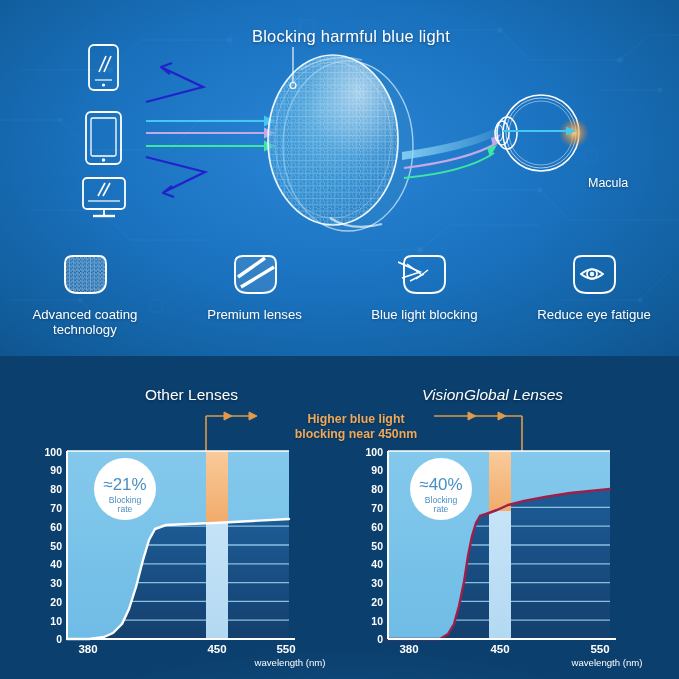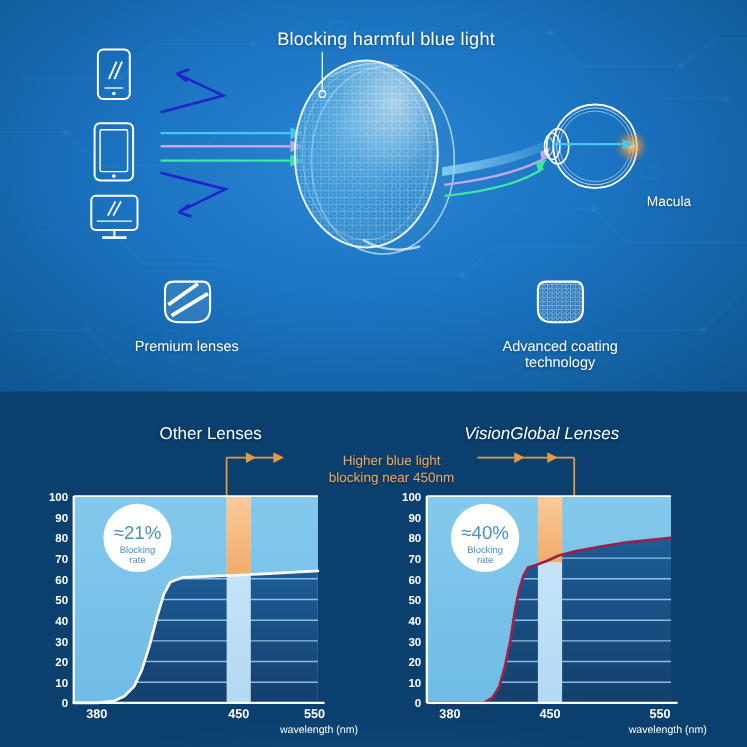--- a/index.html
+++ b/index.html
@@ -53,21 +53,21 @@
   
   .charts{position:absolute;left:0;top:356px;width:679px;height:382px;}
   .chart-title{
     position:absolute;color:#ffffff;font-size:15.5px;white-space:nowrap;
     text-shadow:0 1px 3px rgba(0,0,0,.35);
   }
   #t-left{left:145px;top:30px;}
   #t-right{left:422px;top:30px;font-style:italic;}
   .annot{
     position:absolute;left:290px;top:56px;width:132px;
-    color:#f0a95a;font-size:12.3px;font-weight:normal;line-height:1.25;
+    color:#f0a95a;font-size:12.3px;font-weight:bold;line-height:1.25;
     text-align:center;white-space:pre-line;
     text-shadow:0 1px 2px rgba(0,0,0,.3);
   }
   .charts svg{position:absolute;left:0;top:0;}
   .tick{fill:#ffffff;font-size:10.5px;font-weight:bold;font-family:"Liberation Sans",sans-serif;}
   .xtick{fill:#ffffff;font-size:11.5px;font-weight:bold;font-family:"Liberation Sans",sans-serif;}
   .axlabel{fill:#ffffff;font-size:9.6px;font-family:"Liberation Sans",sans-serif;}
   .badge-pct{fill:#4a8fc4;font-size:17px;font-family:"Liberation Sans",sans-serif;}
   .badge-sub{fill:#4a8fc4;font-size:8.6px;font-family:"Liberation Sans",sans-serif;}
 </style>
@@ -234,52 +234,75 @@
 
     <div class="hero-title">Blocking harmful blue light</div>
     <div class="macula-label">Macula</div>
   </div>
 
   <div class="features">
 
     <div class="feat">
       <div class="ico">
         <svg width="52" height="44" viewBox="0 0 52 44">
-          <path d="M6 10 Q6 3 14 3 L40 3 Q47 3 47 11 L47 28 Q47 40 33 40 L19 40 Q6 40 6 28 Z" fill="none" stroke="#ffffff" stroke-width="1.9"></path>
-          <path d="M9 24 L36 5" stroke="#ffffff" stroke-width="3.4" fill="none"></path>
-          <path d="M12 34 L45 14" stroke="#ffffff" stroke-width="3.4" fill="none"></path>
-          <path d="M6 10 Q6 3 14 3 L40 3 Q47 3 47 11 L47 28 Q47 40 33 40 L19 40 Q6 40 6 28 Z" fill="#ffffff" opacity="0.10"></path>
-        </svg>
-      </div>
-      <div class="lbl">Premium lenses</div>
-    </div>
-
-    <div class="feat">
-      <div class="ico">
-        <svg width="52" height="44" viewBox="0 0 52 44">
           <defs>
             <pattern id="fmesh" width="4.2" height="3.8" patternUnits="userSpaceOnUse">
               <circle cx="1.1" cy="1" r="1.1" fill="none" stroke="#ffffff" stroke-width="0.45" opacity="0.9"></circle>
               <circle cx="3.2" cy="2.9" r="1.1" fill="none" stroke="#ffffff" stroke-width="0.45" opacity="0.9"></circle>
             </pattern>
             <clipPath id="fclip">
               <path d="M6 10 Q6 3 14 3 L40 3 Q47 3 47 11 L47 28 Q47 40 33 40 L19 40 Q6 40 6 28 Z"></path>
             </clipPath>
           </defs>
           <g clip-path="url(#fclip)">
               <rect x="0" y="0" width="52" height="44" fill="url(#fmesh)"></rect>
             </g>
           <path d="M6 10 Q6 3 14 3 L40 3 Q47 3 47 11 L47 28 Q47 40 33 40 L19 40 Q6 40 6 28 Z" fill="none" stroke="#ffffff" stroke-width="1.9"></path>
         </svg>
       </div>
       <div class="lbl">Advanced coating
 technology</div>
     </div>
 
-
+    <div class="feat">
+      <div class="ico">
+        <svg width="52" height="44" viewBox="0 0 52 44">
+          <path d="M6 10 Q6 3 14 3 L40 3 Q47 3 47 11 L47 28 Q47 40 33 40 L19 40 Q6 40 6 28 Z" fill="none" stroke="#ffffff" stroke-width="1.9"></path>
+          <path d="M9 24 L36 5" stroke="#ffffff" stroke-width="3.4" fill="none"></path>
+          <path d="M12 34 L45 14" stroke="#ffffff" stroke-width="3.4" fill="none"></path>
+          <path d="M6 10 Q6 3 14 3 L40 3 Q47 3 47 11 L47 28 Q47 40 33 40 L19 40 Q6 40 6 28 Z" fill="#ffffff" opacity="0.10"></path>
+        </svg>
+      </div>
+      <div class="lbl">Premium lenses</div>
+    </div>
+
+    <div class="feat">
+      <div class="ico">
+        <svg width="52" height="44" viewBox="0 0 52 44">
+          <path d="M6 10 Q6 3 14 3 L40 3 Q47 3 47 11 L47 28 Q47 40 33 40 L19 40 Q6 40 6 28 Z" fill="none" stroke="#ffffff" stroke-width="1.9"></path>
+          <path d="M0 9 L22 19 L4 25" fill="none" stroke="#ffffff" stroke-width="1.7"></path>
+          <path d="M9 11 L24 22" fill="none" stroke="#ffffff" stroke-width="1.5"></path>
+          <path d="M12 28 L26 21" fill="none" stroke="#ffffff" stroke-width="1.5"></path>
+          <path d="M18 26 L30 17" fill="none" stroke="#ffffff" stroke-width="1.4"></path>
+        </svg>
+      </div>
+      <div class="lbl">Blue light blocking</div>
+    </div>
+
+    <div class="feat">
+      <div class="ico">
+        <svg width="52" height="44" viewBox="0 0 52 44">
+          <path d="M6 10 Q6 3 14 3 L40 3 Q47 3 47 11 L47 28 Q47 40 33 40 L19 40 Q6 40 6 28 Z" fill="none" stroke="#ffffff" stroke-width="1.9"></path>
+          <path d="M13 21 Q24 12 35 21 Q24 30 13 21 Z" fill="none" stroke="#ffffff" stroke-width="1.7"></path>
+          <circle cx="24" cy="21" r="5" fill="none" stroke="#ffffff" stroke-width="1.7"></circle>
+          <circle cx="24" cy="21" r="2.2" fill="#ffffff"></circle>
+        </svg>
+      </div>
+      <div class="lbl">Reduce eye fatigue</div>
+    </div>
   </div>
 
   <div class="charts">
 
     <div class="chart-title" id="t-left">Other Lenses</div>
     <div class="chart-title" id="t-right">VisionGlobal Lenses</div>
     <div class="annot">Higher blue light
 blocking near 450nm</div>
 
     <svg width="679" height="323">

